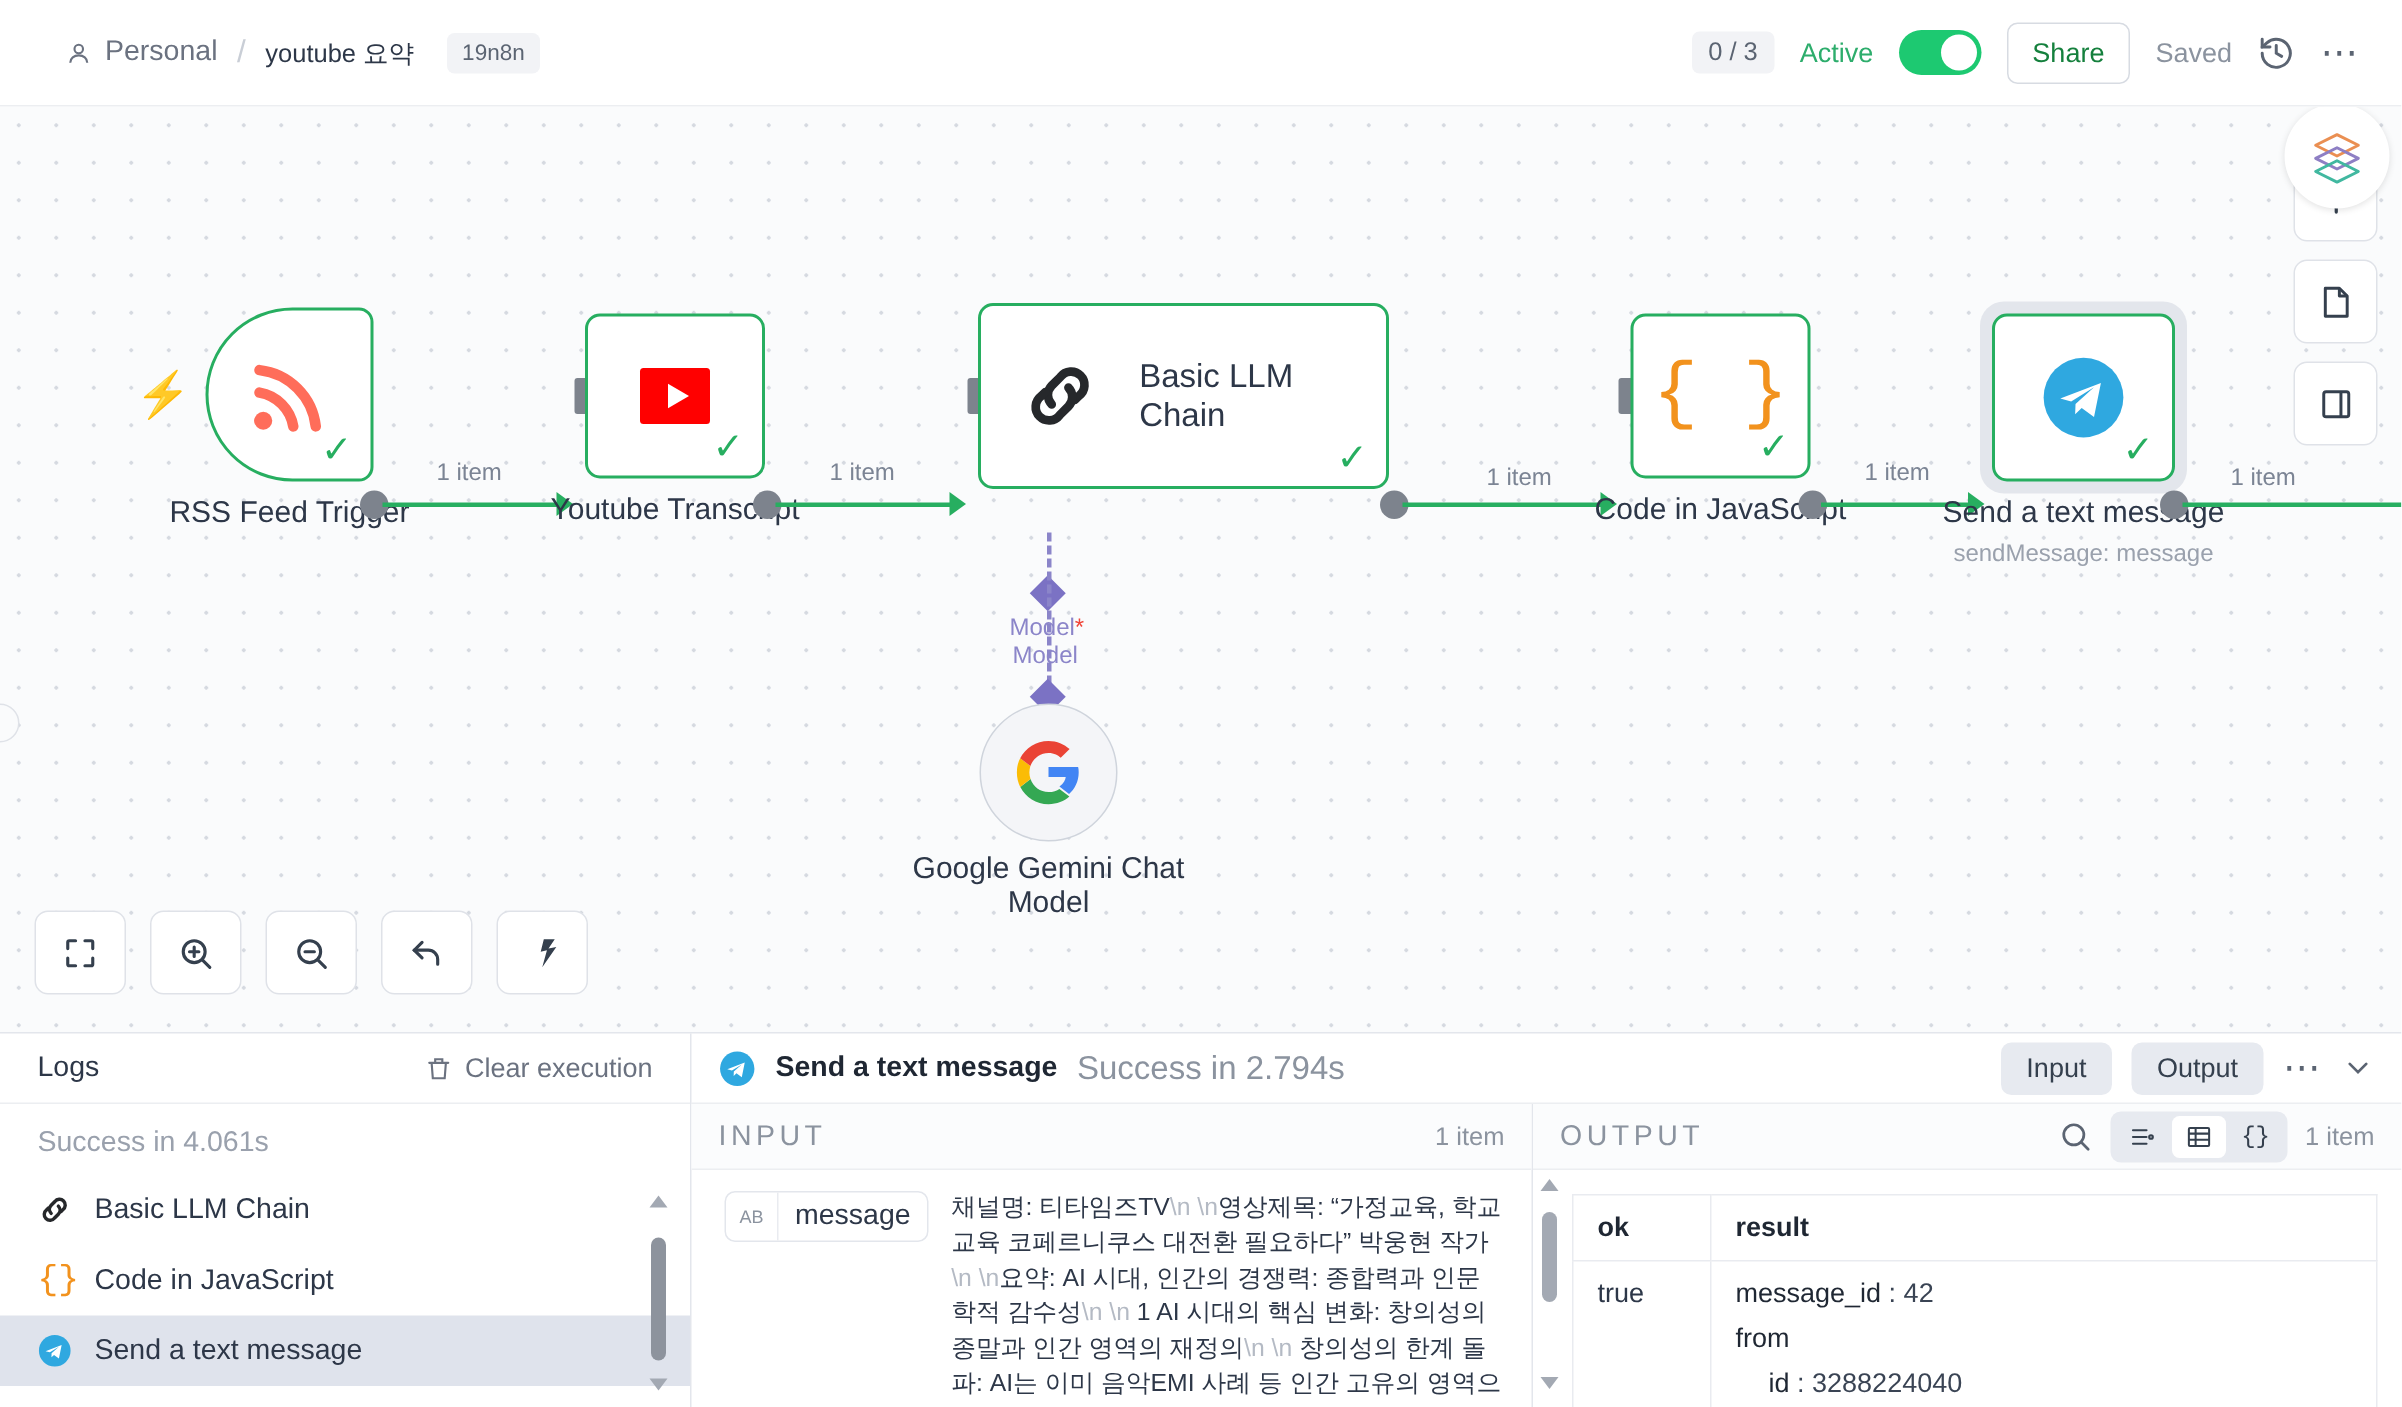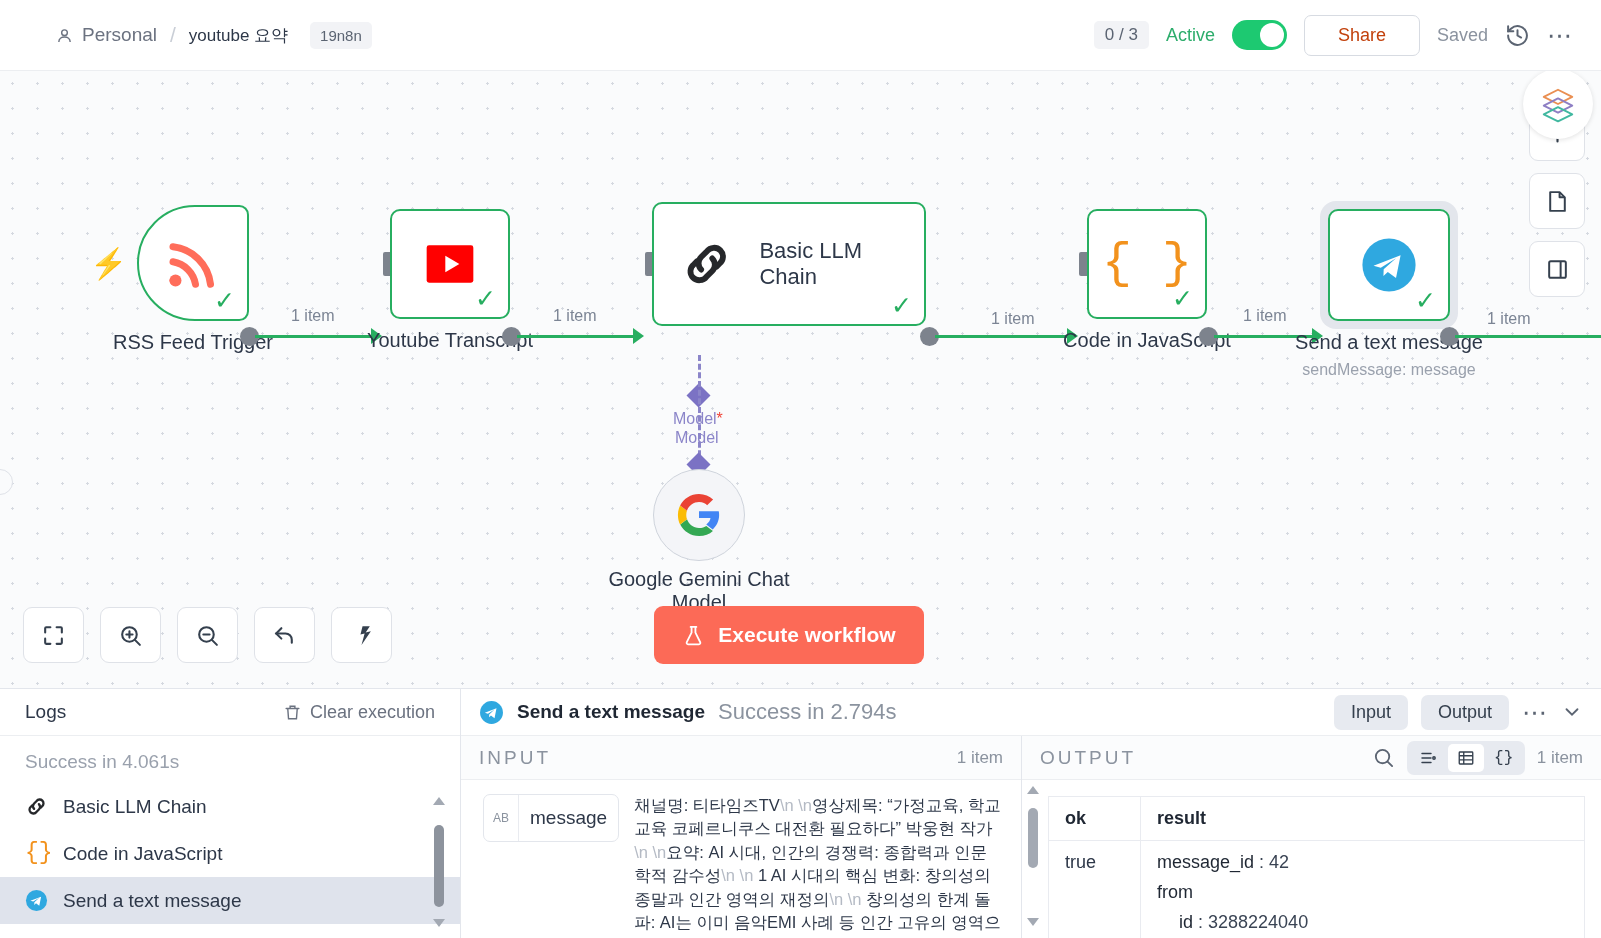--- a/index.html
+++ b/index.html
@@ -10,21 +10,21 @@
     -webkit-font-smoothing: antialiased;
   }
   #app { position: relative; width: 1601px; height: 938px; }
 
   
   .header {
     position: absolute; top: 0; left: 0; width: 1601px; height: 71px;
     background: #fff; border-bottom: 1px solid #eceef1;
     display: flex; align-items: center; z-index: 40;
   }
-  .bc { display: flex; align-items: center; padding-left: 56px; gap: 10px; }
+  .bc { display: flex; align-items: center; padding-left: 44px; gap: 10px; }
   .bc-person { display: flex; align-items: center; gap: 9px; }
   .bc-person-label { font-size: 19px; color: #6b7280; }
   .bc-sep { font-size: 21px; color: #c9ced6; margin: 0 3px; }
   .bc-title { font-size: 17px; color: #2d3748; font-weight: 400; }
   .bc-tag {
     font-size: 15px; color: #5b6472; background: #f2f3f6;
     border-radius: 5px; padding: 5px 10px; margin-left: 12px;
   }
   .hdr-right {
     margin-left: auto; display: flex; align-items: center;
@@ -38,21 +38,21 @@
   .toggle {
     width: 55px; height: 30px; border-radius: 15px;
     background: #1dc971; position: relative; cursor: pointer;
   }
   .toggle::after {
     content: ''; position: absolute; right: 3px; top: 3px;
     width: 24px; height: 24px; border-radius: 50%; background: #fff;
   }
   .btn-share {
     border: 1px solid #d7dbe2; border-radius: 7px;
-    padding: 9px 33px; font-size: 18px; color: #c2410c;
+    padding: 9px 16px; font-size: 18px; color: #15803d;
     background: #fff; cursor: pointer;
   }
   .saved-label { font-size: 18px; color: #8b939f; }
   .icon-btn { cursor: pointer; display: flex; align-items: center; }
   .dots { font-size: 25px; color: #5b6472; letter-spacing: 1px; line-height: 10px; }
 
   
   .tabbar {
     position: absolute; top: 62px; left: 612px; z-index: 41;
     background: #e7e9ee; border-radius: 9px; padding: 5px;
@@ -227,21 +227,21 @@
     background: #e7eaf0; border-radius: 7px; padding: 3px; display: flex; gap: 2px;
   }
   .vt { width: 36px; height: 28px; border-radius: 5px; display: flex;
         align-items: center; justify-content: center; cursor: pointer; }
   .vt.active { background: #fff; }
   .io-body { flex: 1; overflow: hidden; position: relative; }
 
   .msg-row { display: flex; gap: 15px; padding: 14px 18px 0 22px; }
   .schema-chip {
     display: flex; align-items: stretch; border: 1px solid #e3e6ec;
-    border-radius: 7px; height: 48px; flex-shrink: 0; background: #fff;
+    border-radius: 7px; height: 34px; flex-shrink: 0; background: #fff;
   }
   .chip-type {
     font-size: 12px; color: #8b939f; display: flex; align-items: center;
     padding: 0 9px; border-right: 1px solid #e9ebf0;
   }
   .chip-name { font-size: 19px; color: #2d3748; display: flex; align-items: center; padding: 0 11px; }
   .msg-text {
     font-size: 16.5px; line-height: 1.42; color: #2d3748;
     word-break: break-all; flex: 1;
   }
@@ -439,26 +439,20 @@
             <path d="M4 10h9a6 6 0 0 1 6 6v3"></path>
         </svg>
       </div>
       <div class="zbtn">
         <svg width="25" height="25" viewBox="0 0 24 24" fill="#35404e">
           <path d="M13 3l-2 8 4-1-3 11 9-13-5 1 4-6z"></path>
         </svg>
       </div>
     </div>
 
-    <button class="exec-btn">
-      <svg width="23" height="23" viewBox="0 0 24 24" fill="none" stroke="#fff" stroke-width="1.9" stroke-linecap="round">
-        <path d="M9 3h6M10 3v6L5 19a1.5 1.5 0 0 0 1.3 2.2h11.4A1.5 1.5 0 0 0 19 19l-5-10V3"></path>
-      </svg>
-      <span>Execute workflow</span>
-    </button>
 
     <div class="rail">
       <div class="brand-logo">
         <svg width="38" height="38" viewBox="0 0 48 48">
           <path d="M24 6l18 9-18 9-18-9z" fill="none" stroke="#ea8f52" stroke-width="2.4" stroke-linejoin="round"></path>
           <path d="M24 17l18 9-18 9-18-9z" fill="none" stroke="#8e7fc4" stroke-width="2.4" stroke-linejoin="round"></path>
           <path d="M24 28l18 9-18 9-18-9z" fill="none" stroke="#41b8a0" stroke-width="2.4" stroke-linejoin="round"></path>
         </svg>
       </div>
       <div class="rbtn">

